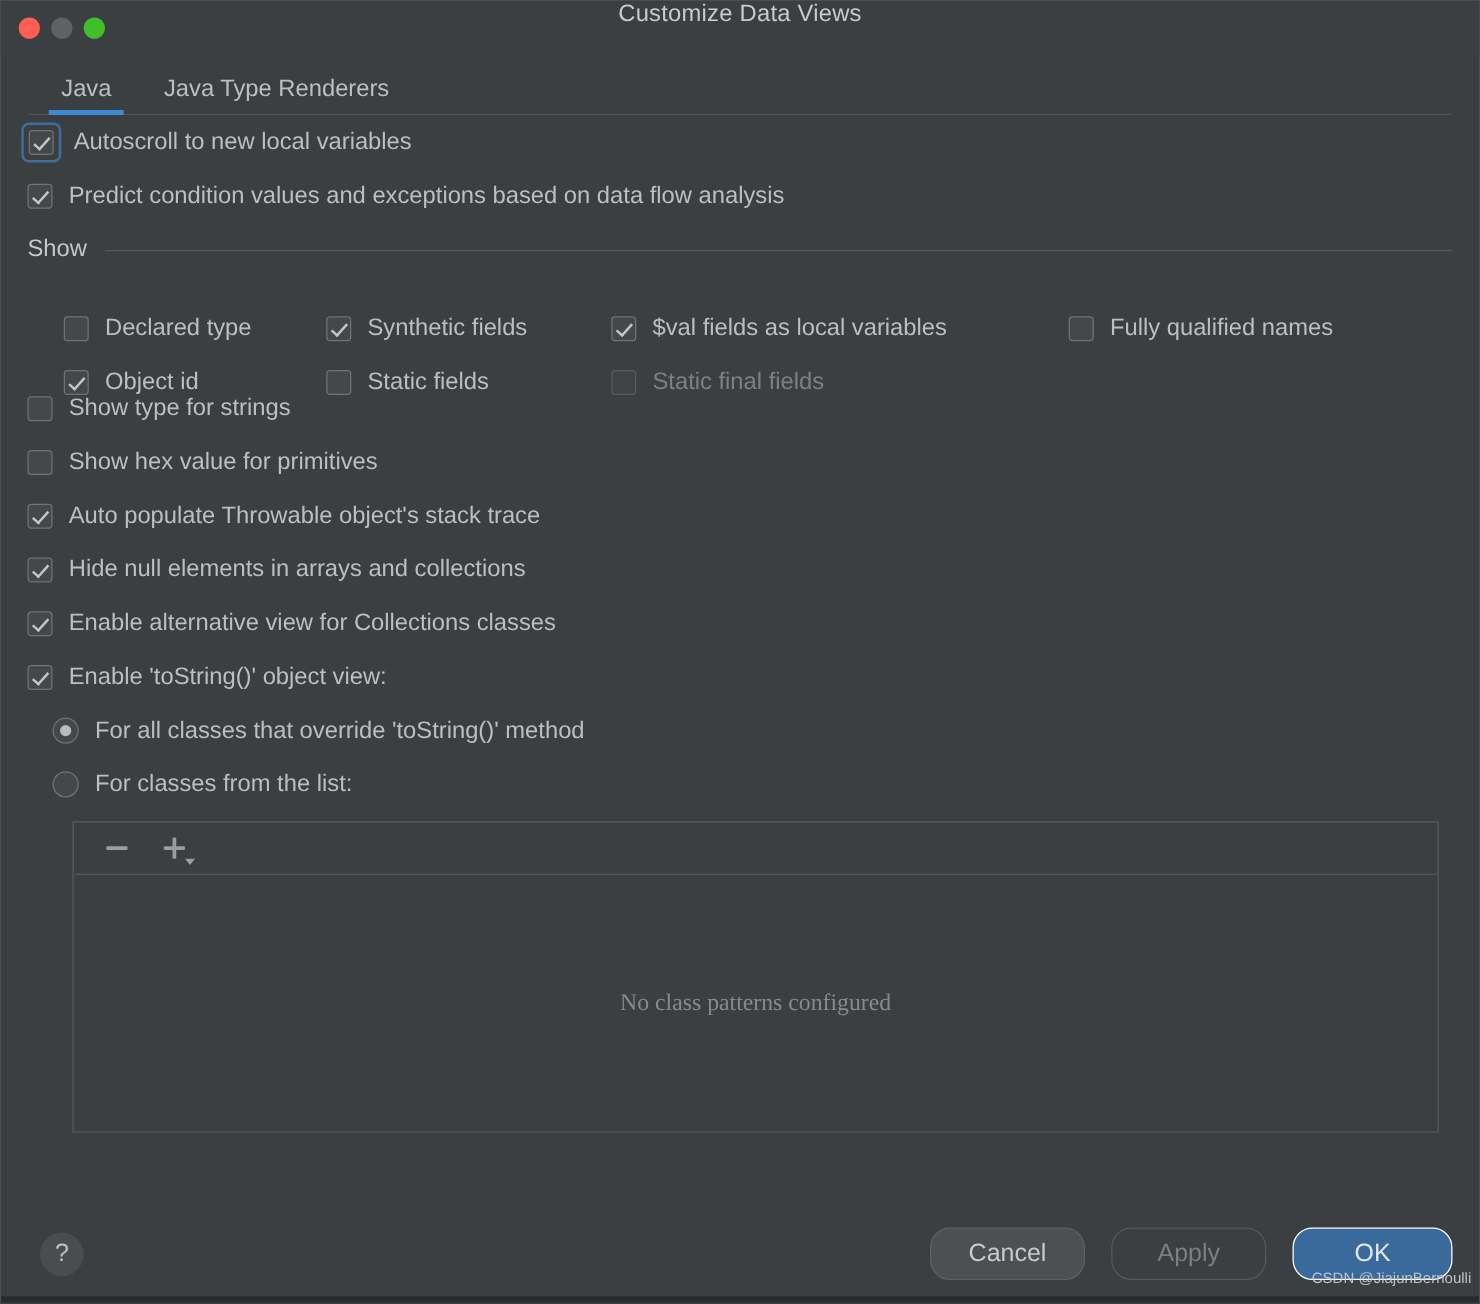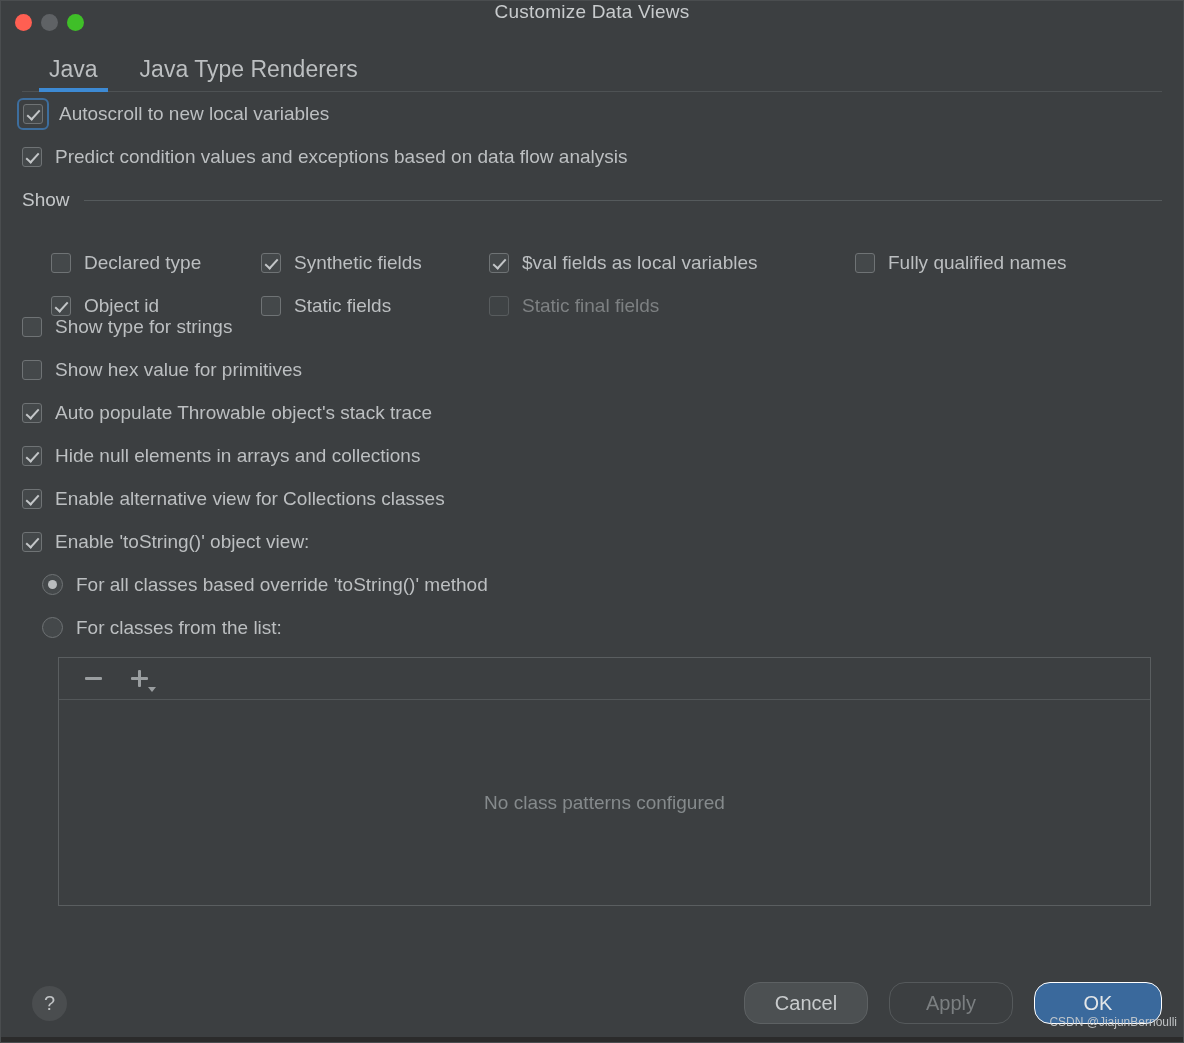--- a/index.html
+++ b/index.html
@@ -61,21 +61,21 @@
     position: relative;
   }
   .tabs::after {
     content: "";
     position: absolute;
     left: 21px; right: 21px; bottom: 0;
     height: 1px;
     background: #4e5254;
   }
   .tab {
-    font-size: 23px;
+    font-size: 19px;
     color: #bcbfc1;
     padding: 0 10px 9px 10px;
     position: relative;
     margin-right: 22px;
     white-space: nowrap;
   }
   .tab.active::after {
     content: "";
     position: absolute;
     left: 0; right: 0; bottom: 0;
@@ -194,20 +194,21 @@
   
   .list-panel {
     margin-top: 8px;
     margin-left: 36px;
     margin-right: 11px;
     border: 1px solid #5a5e60;
     display: flex;
     flex-direction: column;
     height: 249px;
     background: #3c3f41;
+    font-family: Liberation Serif, serif;
   }
   .list-toolbar {
     height: 42px;
     min-height: 42px;
     display: flex;
     align-items: center;
     border-bottom: 1px solid #535759;
     padding-left: 16px;
     gap: 10px;
   }
@@ -415,21 +416,21 @@
       <span class="cb checked"></span>
       <span class="label">Enable alternative view for Collections classes</span>
     </div>
     <div class="row">
       <span class="cb checked"></span>
       <span class="label">Enable 'toString()' object view:</span>
     </div>
 
     <div class="row sub-indent">
       <span class="rb selected"></span>
-      <span class="label">For all classes based override 'toString()' method</span>
+      <span class="label">For all classes that override 'toString()' method</span>
     </div>
     <div class="row sub-indent">
       <span class="rb"></span>
       <span class="label">For classes from the list:</span>
     </div>
 
     <div class="list-panel">
       <div class="list-toolbar">
         <span class="tb-btn">
           <span class="icon-minus"></span>

